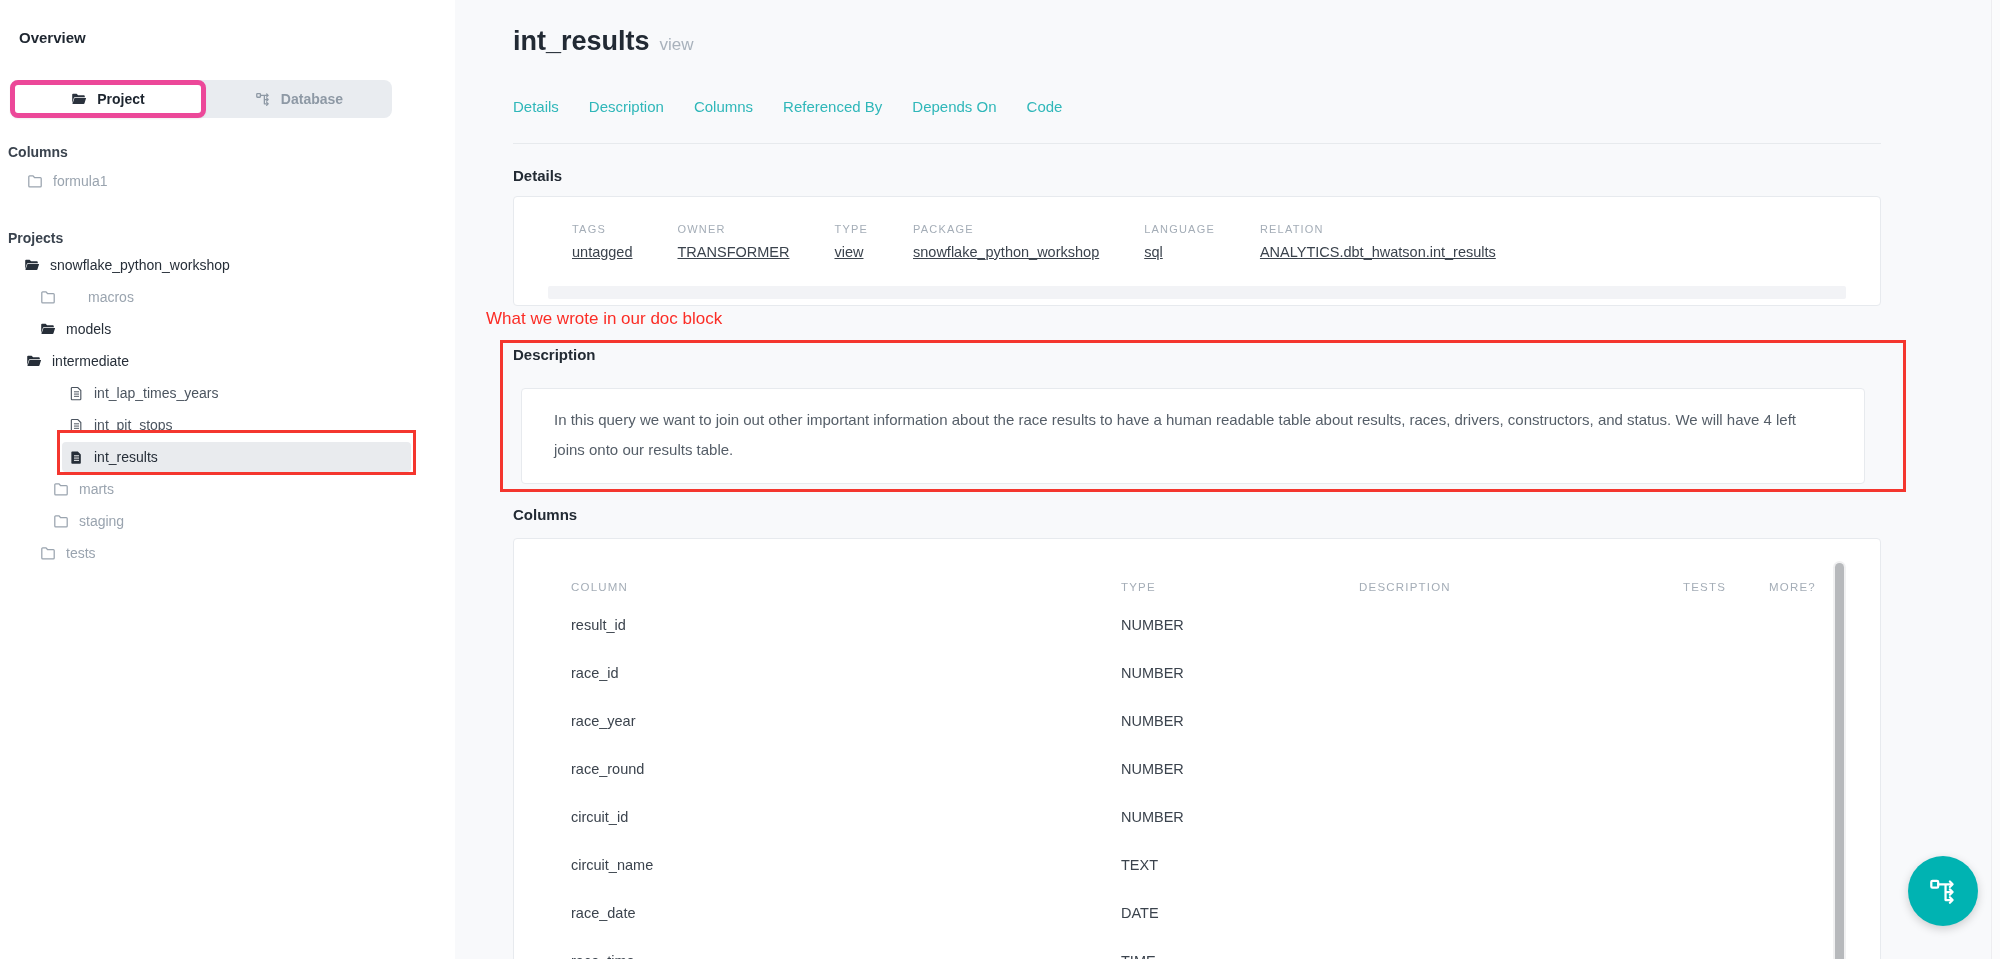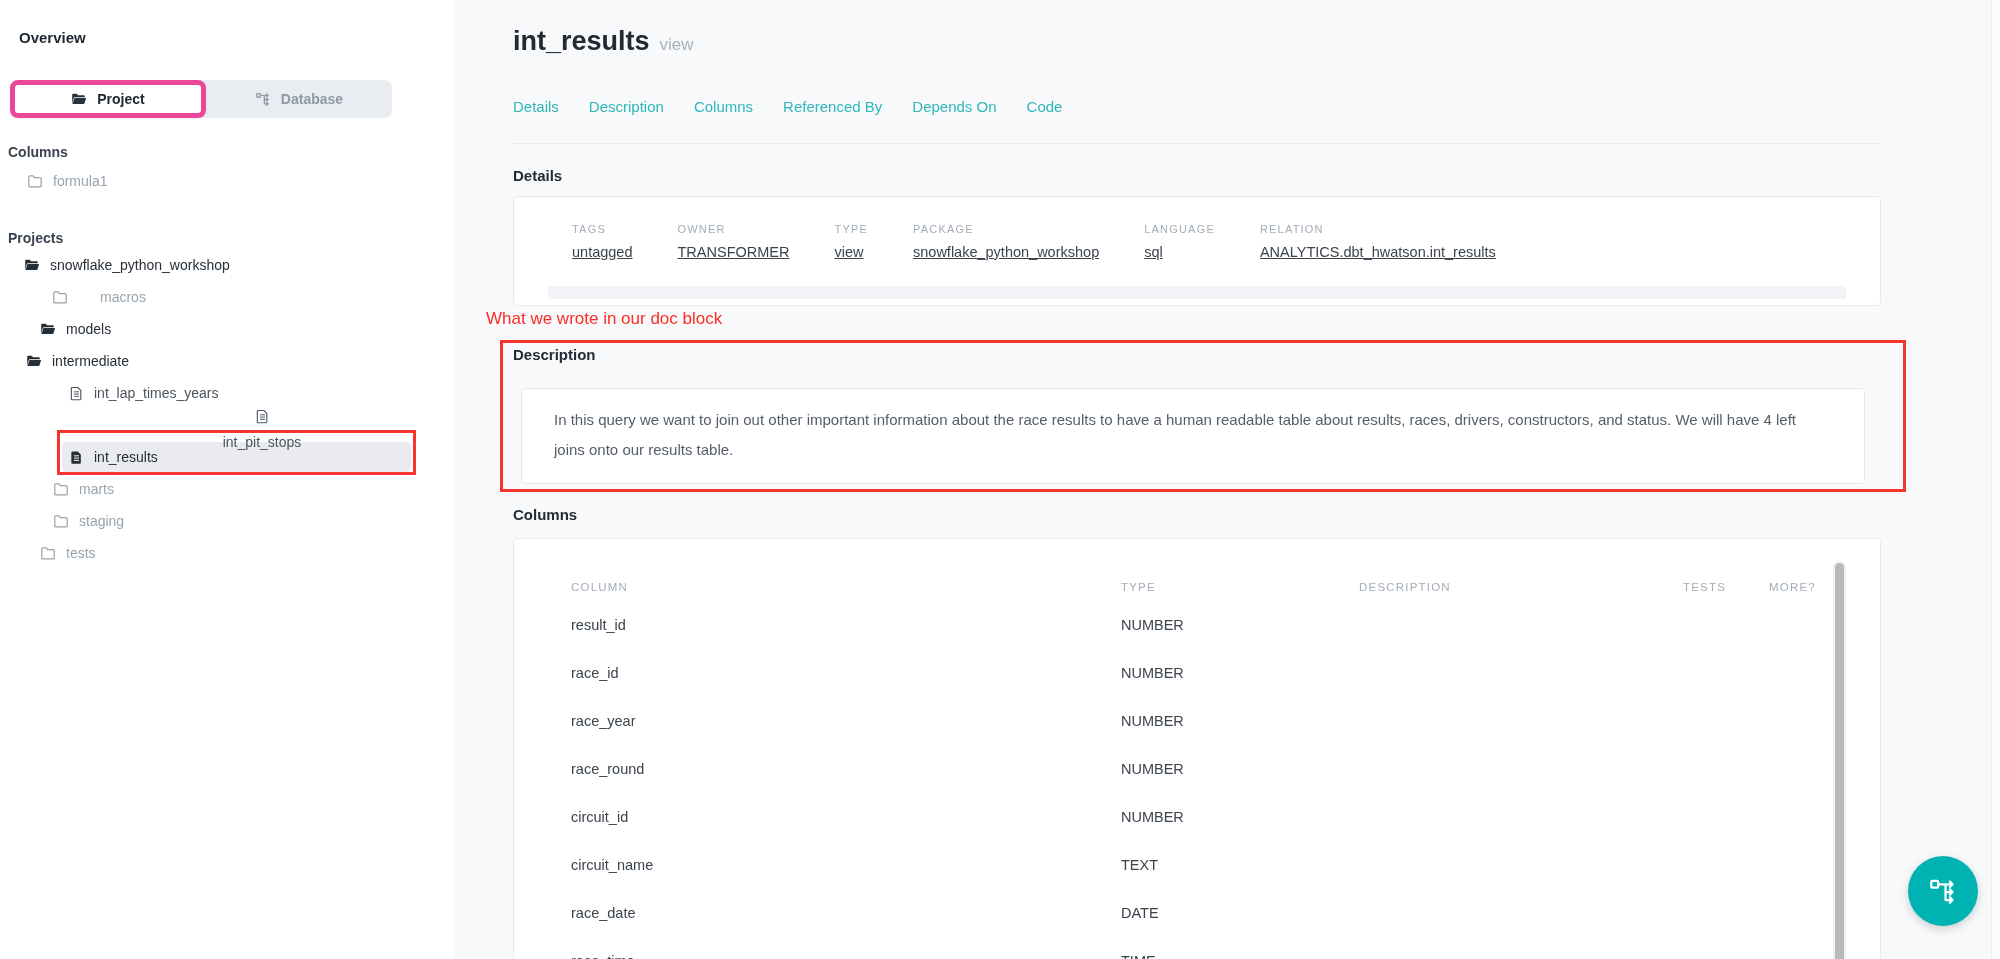--- a/index.html
+++ b/index.html
@@ -117,21 +117,21 @@
     <div id="tree">
         <div class="tree-row tone-dark" style="padding-left: 24px;">
           <span class="node-icon">
             <svg viewBox="0 0 16 16" width="16" height="16">
               <path d="M1.2 12.4V3.6c0-.5.4-.9.9-.9h3.5l1.5 1.6h5.8c.5 0 .9.4.9.9v1H3.7c-.4 0-.8.3-.9.7L1.2 12.4z" fill="currentColor"></path>
               <path d="M3.5 7.1h11.6l-1.6 5.2c-.1.4-.5.7-.9.7H1.4l2.1-5.9z" fill="currentColor"></path>
             </svg>
           </span>
           <span class="node-label">snowflake_python_workshop</span>
         </div>
-        <div class="tree-row tone-gray" style="padding-left: 52px; gap: 32px;">
+        <div class="tree-row tone-gray" style="padding-left: 40px; gap: 32px;">
           <span class="node-icon">
             <svg viewBox="0 0 16 16" width="16" height="16">
               <path d="M1.8 12.9V3.8c0-.5.4-.9.9-.9h3.3l1.5 1.6h5.8c.5 0 .9.4.9.9v7.5c0 .5-.4.9-.9.9H2.7c-.5 0-.9-.4-.9-.9z" fill="none" stroke="currentColor" stroke-width="1.25"></path>
             </svg>
           </span>
           <span class="node-label">macros</span>
         </div>
         <div class="tree-row tone-dark" style="padding-left: 40px;">
           <span class="node-icon">
             <svg viewBox="0 0 16 16" width="16" height="16">
@@ -152,21 +152,21 @@
         </div>
         <div class="tree-row tone-mid" style="padding-left: 69px;">
           <span class="node-icon">
             <svg viewBox="0 0 16 16" width="15" height="15">
               <path d="M3.4 1.6h6l3.2 3.2v9c0 .5-.4.9-.9.9H3.4c-.5 0-.9-.4-.9-.9V2.5c0-.5.4-.9.9-.9z" fill="none" stroke="currentColor" stroke-width="1.2"></path>
               <path d="M5.3 6.2h5.4M5.3 8.6h5.4M5.3 11h5.4" fill="none" stroke="currentColor" stroke-width="1.05"></path>
             </svg>
           </span>
           <span class="node-label">int_lap_times_years</span>
         </div>
-        <div class="tree-row tone-mid" style="padding-left: 69px; flex-direction: column;">
+        <div class="tree-row tone-mid" style="padding-left: 69px;">
           <span class="node-icon">
             <svg viewBox="0 0 16 16" width="15" height="15">
               <path d="M3.4 1.6h6l3.2 3.2v9c0 .5-.4.9-.9.9H3.4c-.5 0-.9-.4-.9-.9V2.5c0-.5.4-.9.9-.9z" fill="none" stroke="currentColor" stroke-width="1.2"></path>
               <path d="M5.3 6.2h5.4M5.3 8.6h5.4M5.3 11h5.4" fill="none" stroke="currentColor" stroke-width="1.05"></path>
             </svg>
           </span>
           <span class="node-label">int_pit_stops</span>
         </div>
         <div class="tree-row tone-dark selected" style="padding-left: 69px;">
           <span class="node-icon">

